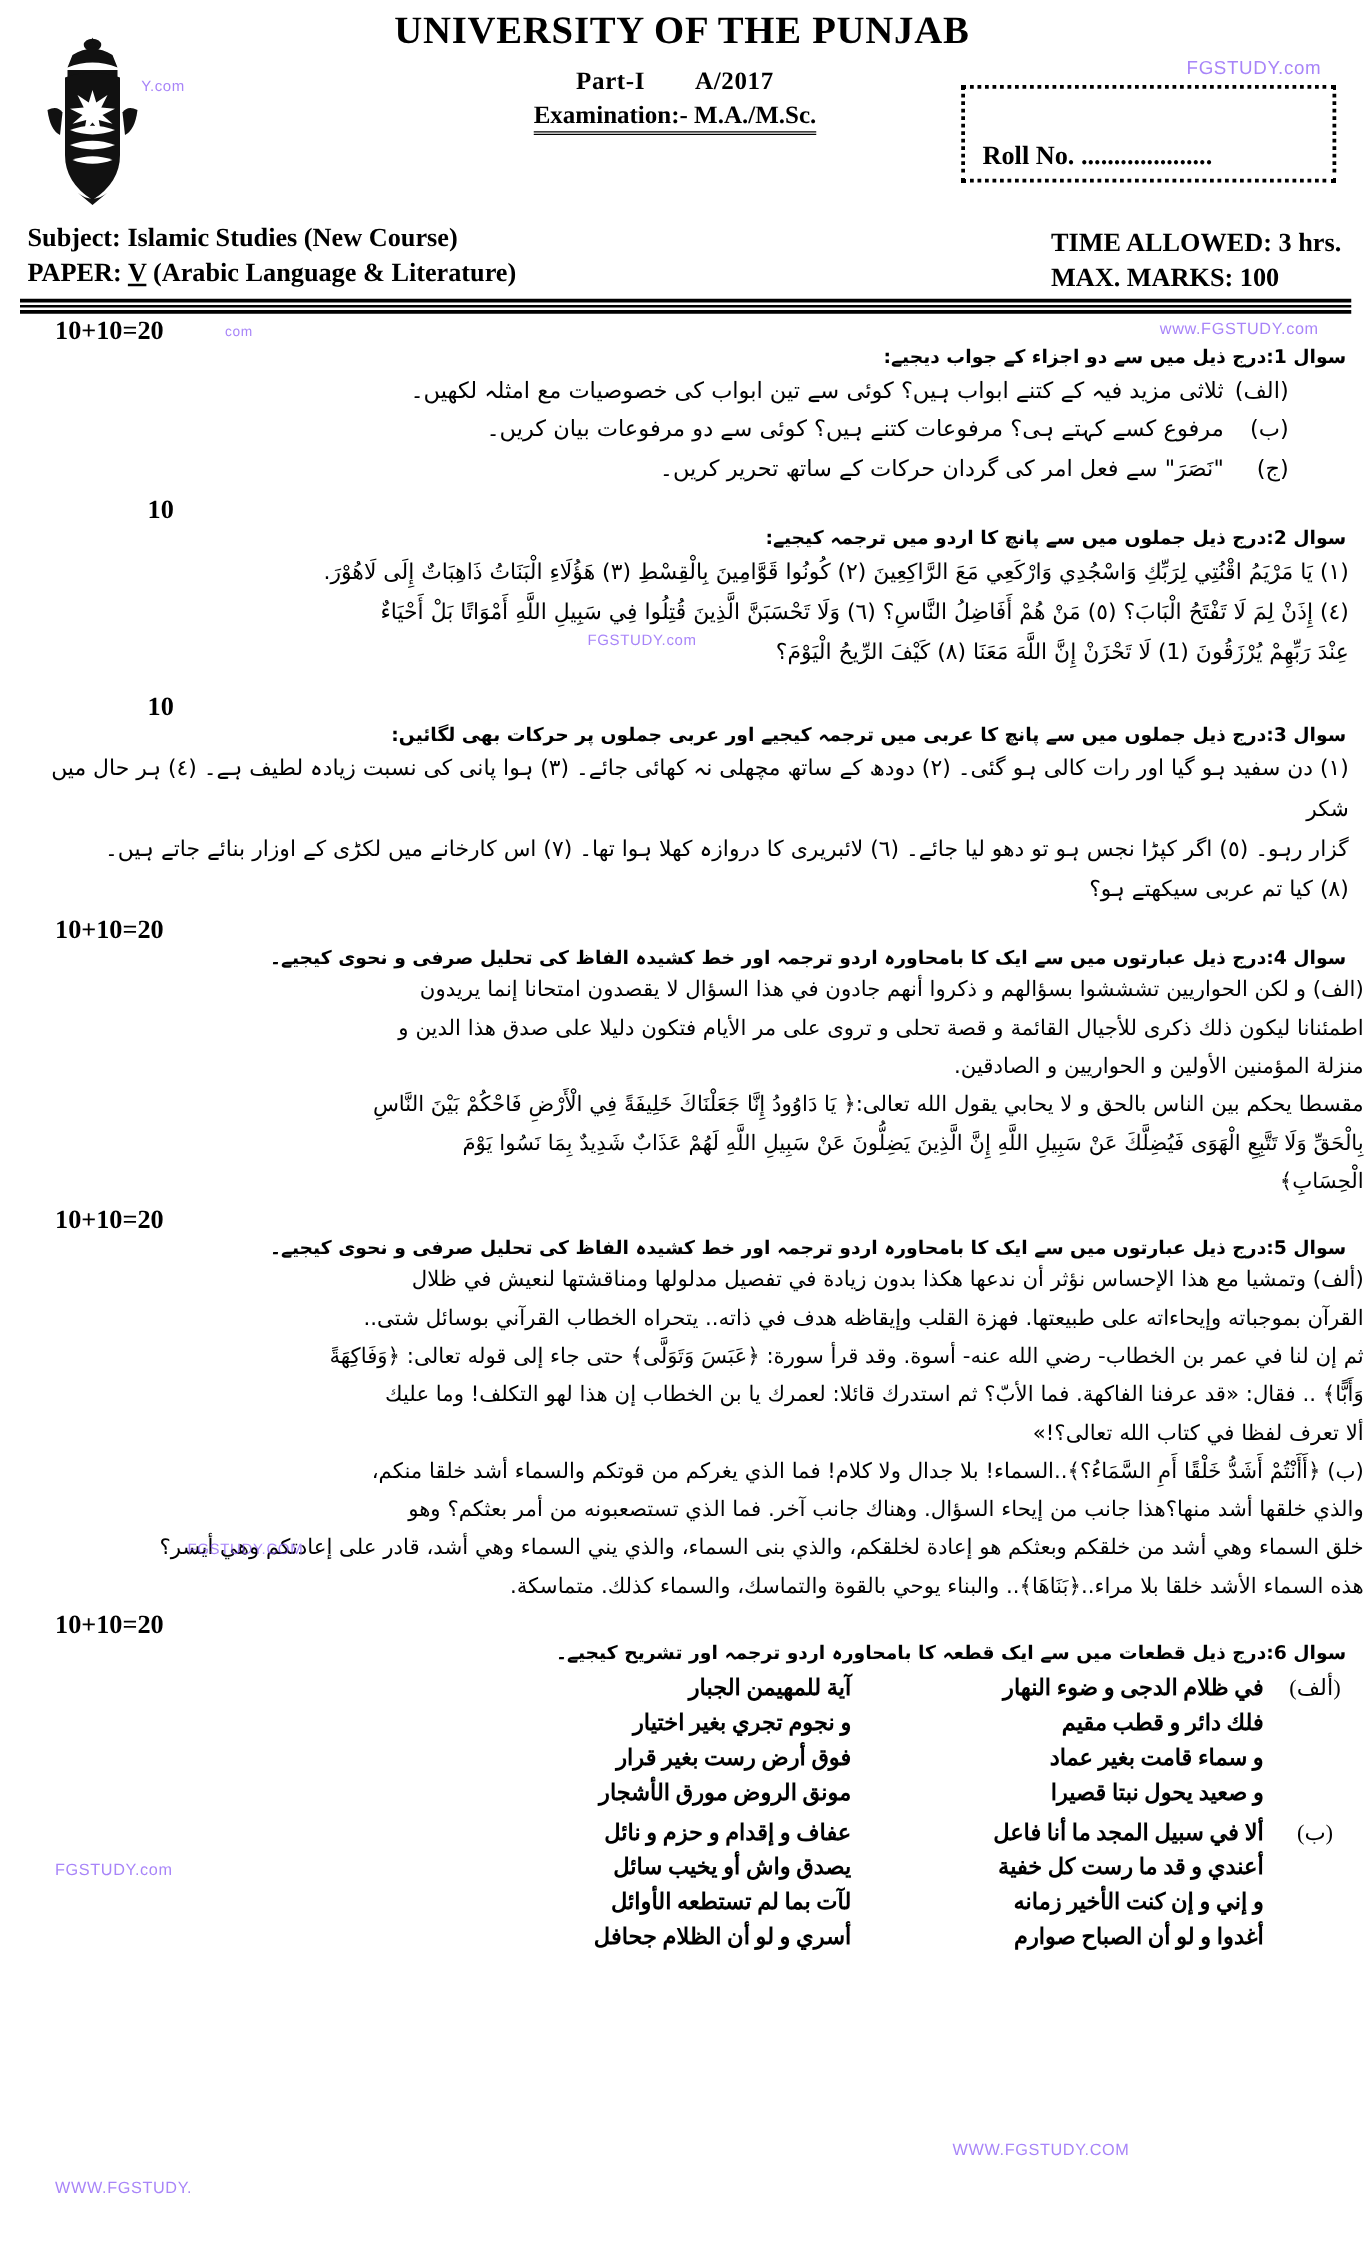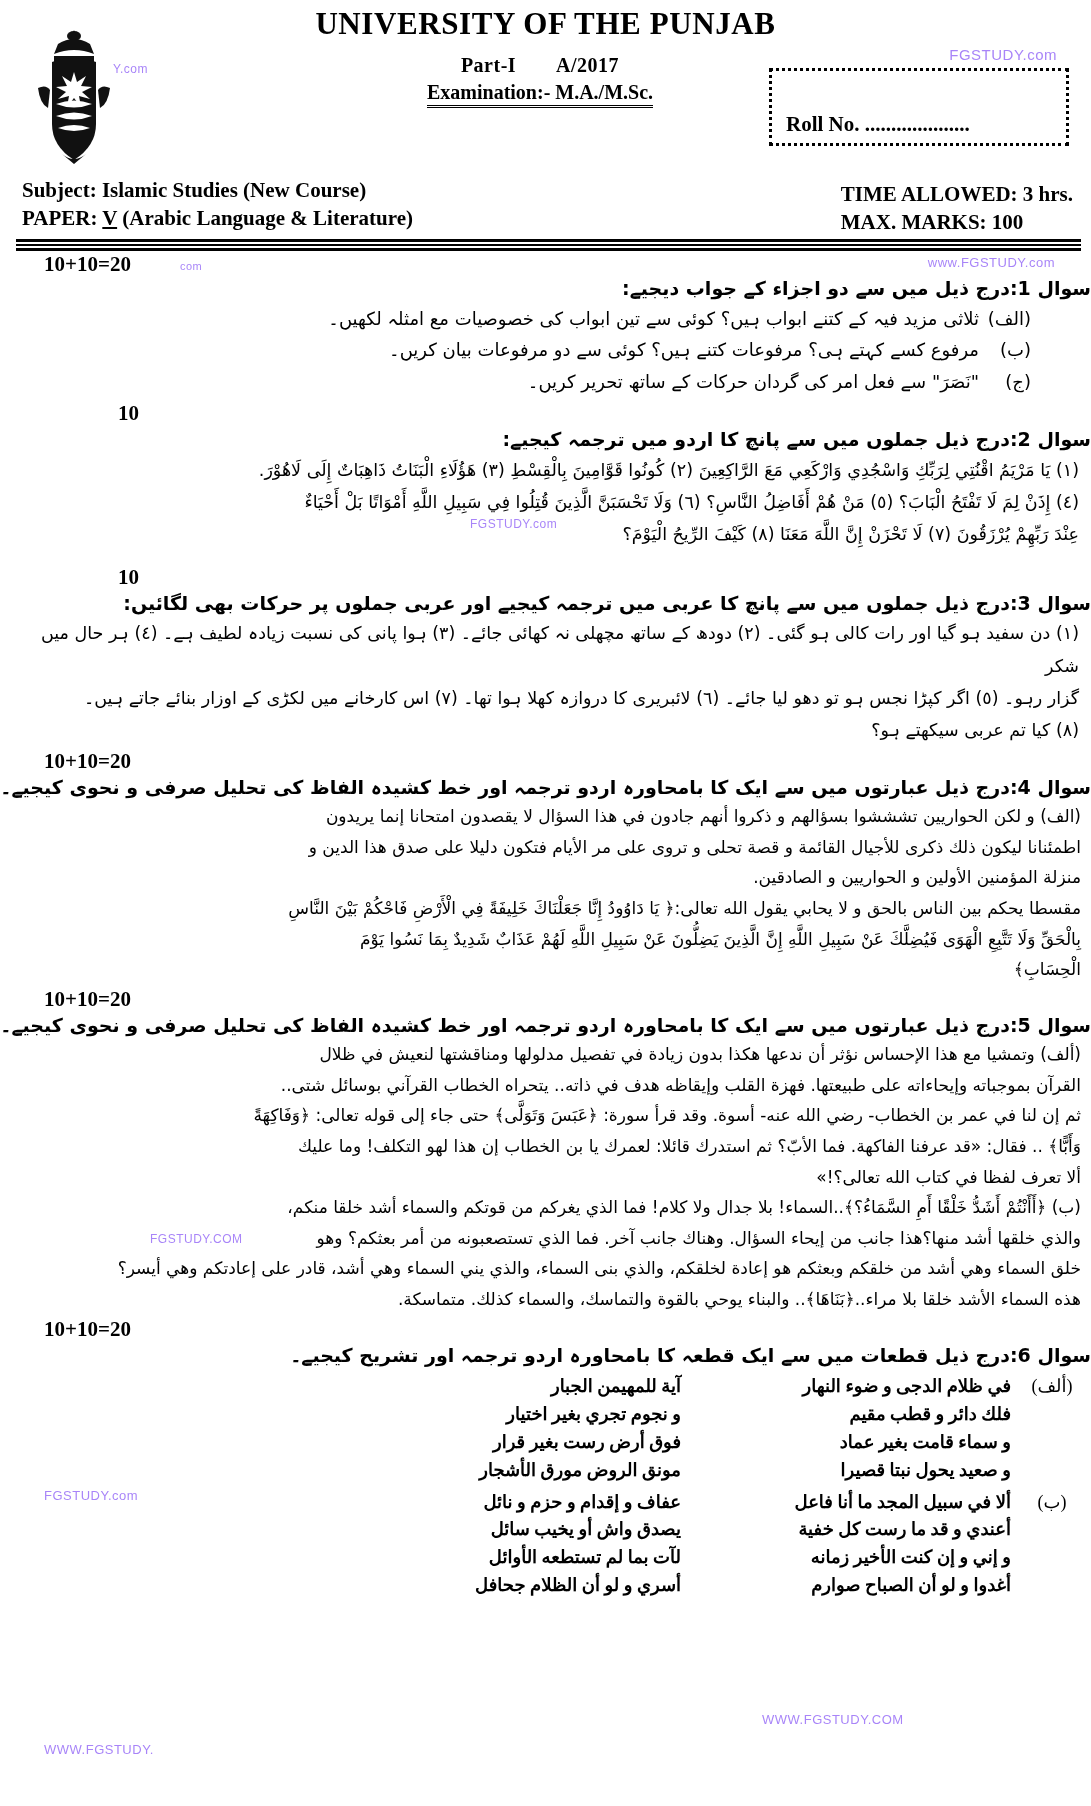--- a/index.html
+++ b/index.html
@@ -151,41 +151,42 @@
   .marks.m2 { left: 118px; }
 
   .rtl {
     direction: rtl;
     text-align: right;
     unicode-bidi: embed;
     font-family: "DejaVu Sans", sans-serif;
   }
   .qhead {
     font-weight: bold;
-    font-size: 19px;
+    font-size: 15px;
+    padding-right: 14px;
     line-height: 1.5;
   }
   .qsub {
     font-size: 18px;
     padding-right: 60px;
     line-height: 1.75;
   }
   .qsub .lbl { display: inline-block; min-width: 52px; }
   .ar {
     font-size: 17.5px;
     line-height: 1.85;
     padding-right: 12px;
     padding-left: 10px;
   }
   .u { text-decoration: underline; }
 
   .passage {
     font-size: 17px;
     line-height: 1.8;
-    padding-right: 10px;
+    padding-right: 0;
     padding-left: 12px;
     text-align: justify;
     text-align-last: right;
   }
 
   
   .poem {
     margin-top: 4px;
     padding-right: 4px;
   }
@@ -296,21 +297,21 @@
     <div class="rtl qsub">
       <span class="lbl">(ج)</span><span>"نَصَرَ" سے فعل امر کی گردان حرکات کے ساتھ تحریر کریں۔</span>
     </div>
 
     <div class="row" style="height:24px; margin-top:4px;">
       <div class="marks m2" style="top:0;">10</div>
     </div>
     <div class="rtl qhead">سوال 2:درج ذیل جملوں میں سے پانچ کا اردو میں ترجمہ کیجیے:</div>
     <div class="rtl ar">(١) يَا مَرْيَمُ اقْنُتِي لِرَبِّكِ وَاسْجُدِي وَارْكَعِي مَعَ الرَّاكِعِينَ (٢) كُونُوا قَوَّامِينَ بِالْقِسْطِ (٣) هَؤُلَاءِ الْبَنَاتُ ذَاهِبَاتٌ إِلَى لَاهُوْرَ.</div>
     <div class="rtl ar">(٤) إِذَنْ لِمَ لَا تَفْتَحُ الْبَابَ؟ (٥) مَنْ هُمْ أَفَاضِلُ النَّاسِ؟ (٦) وَلَا تَحْسَبَنَّ الَّذِينَ قُتِلُوا فِي سَبِيلِ اللَّهِ أَمْوَاتًا بَلْ أَحْيَاءٌ</div>
-    <div class="rtl ar">عِنْدَ رَبِّهِمْ يُرْزَقُونَ (٧) لَا تَحْزَنْ إِنَّ اللَّهَ مَعَنَا (٨) كَيْفَ الرِّيحُ الْيَوْمَ؟</div>
+    <div class="rtl ar">عِنْدَ رَبِّهِمْ يُرْزَقُونَ (1) لَا تَحْزَنْ إِنَّ اللَّهَ مَعَنَا (٨) كَيْفَ الرِّيحُ الْيَوْمَ؟</div>
     <div class="wm" style="top:-34px; left:470px; font-size:12px; position:relative;">FGSTUDY.com</div>
 
     <div class="row" style="height:24px;">
       <div class="marks m2" style="top:0;">10</div>
     </div>
     <div class="rtl qhead">سوال 3:درج ذیل جملوں میں سے پانچ کا عربی میں ترجمہ کیجیے اور عربی جملوں پر حرکات بھی لگائیں:</div>
     <div class="rtl ar">(١) دن سفید ہو گیا اور رات کالی ہو گئی۔ (٢) دودھ کے ساتھ مچھلی نہ کھائی جائے۔ (٣) ہوا پانی کی نسبت زیادہ لطیف ہے۔ (٤) ہر حال میں شکر</div>
     <div class="rtl ar">گزار رہو۔ (٥) اگر کپڑا نجس ہو تو دھو لیا جائے۔ (٦) لائبریری کا دروازہ کھلا ہوا تھا۔ (٧) اس کارخانے میں لکڑی کے اوزار بنائے جاتے ہیں۔</div>
     <div class="rtl ar">(٨) کیا تم عربی سیکھتے ہو؟</div>
 

